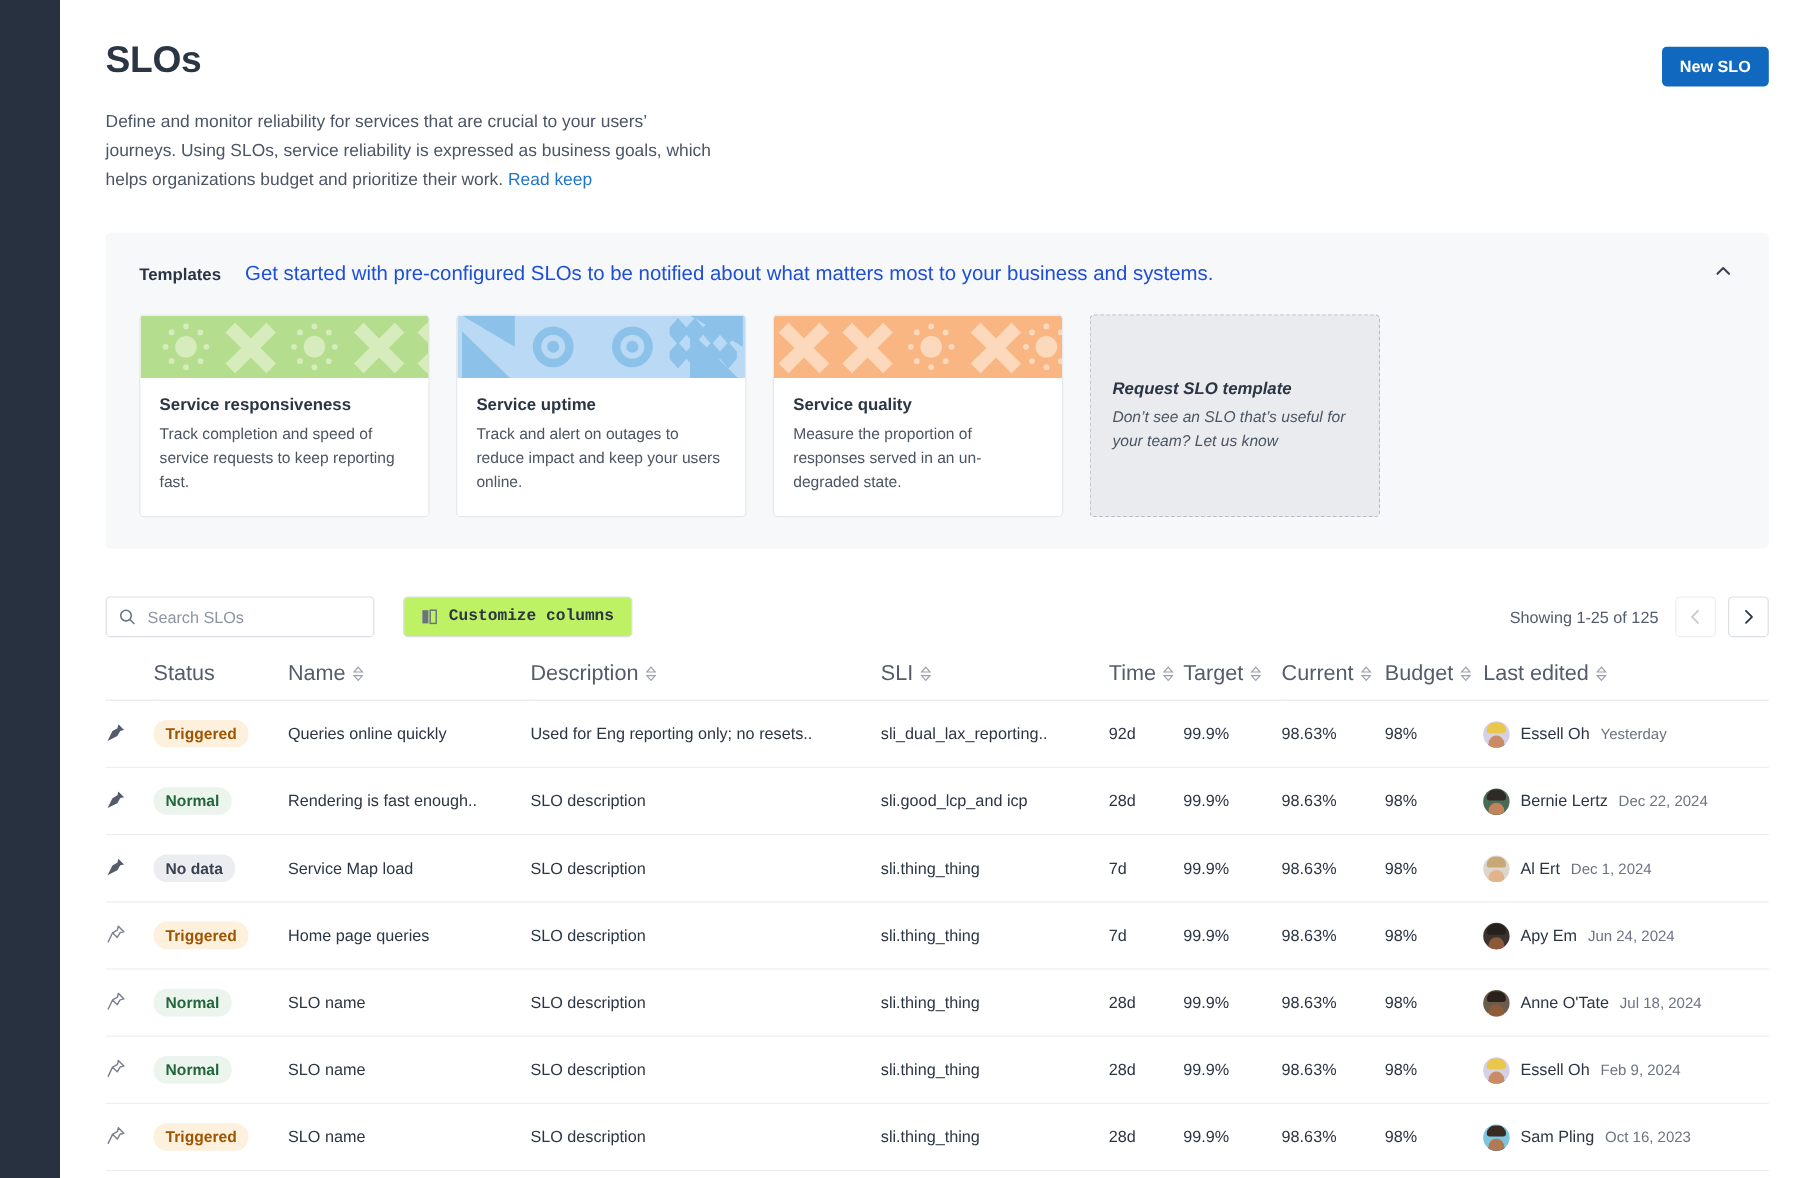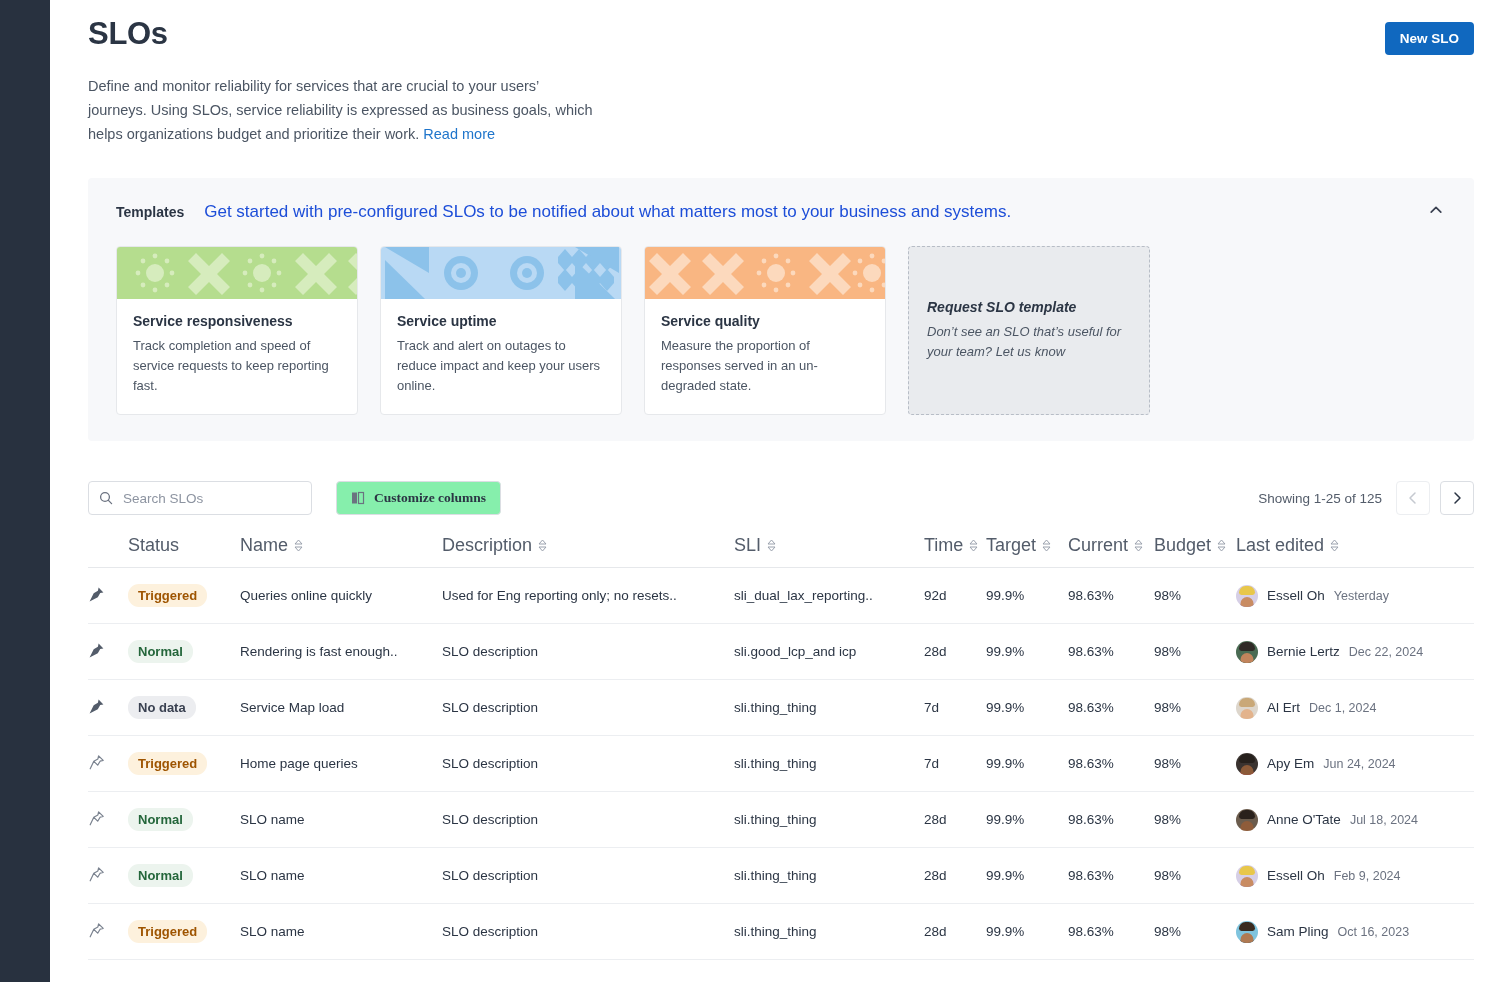--- a/index.html
+++ b/index.html
@@ -11,21 +11,21 @@
     color: #2b3544;
     overflow: hidden;
   }
   .app { display: flex; width: 1512px; height: 982px; }
 
   .railbar { width: 50px; height: 982px; background: #28313f; flex: 0 0 50px; }
 
   .content { flex: 1; position: relative; padding: 0 38px 0 38px; }
 
   
-  .page-head { display: flex; justify-content: space-between; align-items: center; padding-top: 12px; }
+  .page-head { display: flex; justify-content: space-between; align-items: flex-end; padding-top: 28px; }
   .page-title { font-size: 31px; font-weight: bold; letter-spacing: -0.3px; color: #2b3544; margin: 0; line-height: 44px; }
   .new-btn {
     background: #1068bf; color: #fff; border: none; border-radius: 4px;
     font-size: 13.5px; font-weight: bold; font-family: "Liberation Sans", sans-serif;
     padding: 9px 15px; cursor: pointer; margin-top: 9px;
   }
   .page-desc {
     margin: 18px 0 0 0; font-size: 14.5px; line-height: 24px; color: #4b5563;
     max-width: 512px;
   }
@@ -68,23 +68,23 @@
     display: flex; align-items: center; padding: 0 10px; background: #fff;
   }
   .search-input {
     border: none; outline: none; font-size: 13.5px; color: #2b3544;
     font-family: "Liberation Sans", sans-serif; margin-left: 8px; width: 100%;
     background: transparent;
   }
   .search-input::placeholder { color: #8d94a1; }
   .cust-btn {
     margin-left: 24px; height: 34px; border: 1px solid #dbdee3; border-radius: 4px;
-    background: #86efac; display: flex; align-items: center; gap: 9px;
+    background: #bef264; display: flex; align-items: center; gap: 9px;
     padding: 0 14px; font-size: 13.5px; font-weight: bold; color: #2b3544;
-    cursor: pointer; font-family: Liberation Serif, serif;
+    cursor: pointer; font-family: Liberation Mono, monospace;
   }
   .pager { margin-left: auto; display: flex; align-items: center; gap: 10px; }
   .pager-text { font-size: 13.5px; color: #535c6a; margin-right: 4px; }
   .pg-btn {
     width: 34px; height: 34px; border: 1px solid #dbdee3; border-radius: 4px;
     background: #fff; cursor: pointer; display: flex; align-items: center;
     justify-content: center;
   }
   .pg-btn.disabled { border-color: #eceef1; cursor: default; }
 
@@ -146,21 +146,21 @@
   <div class="railbar"></div>
 
   <div class="content">
 
     <div class="page-head">
       <h1 class="page-title">SLOs</h1>
       <button class="new-btn">New SLO</button>
     </div>
 
     <p class="page-desc">
-      <span>Define and monitor reliability for services that are crucial to your users’ journeys. Using SLOs, service reliability is expressed as business goals, which helps organizations budget and prioritize their work. </span><a href="#">Read more</a>
+      <span>Define and monitor reliability for services that are crucial to your users’ journeys. Using SLOs, service reliability is expressed as business goals, which helps organizations budget and prioritize their work. </span><a href="#">Read keep</a>
     </p>
 
     <div class="templates-panel">
       <div class="templates-head">
         <span class="templates-label">Templates</span>
         <span class="templates-sub">Get started with pre-configured SLOs to be notified about what matters most to your business and systems.</span>
       </div>
       <button class="collapse-btn">
         <span class="icon">
           <svg width="16" height="16" viewBox="0 0 16 16">

